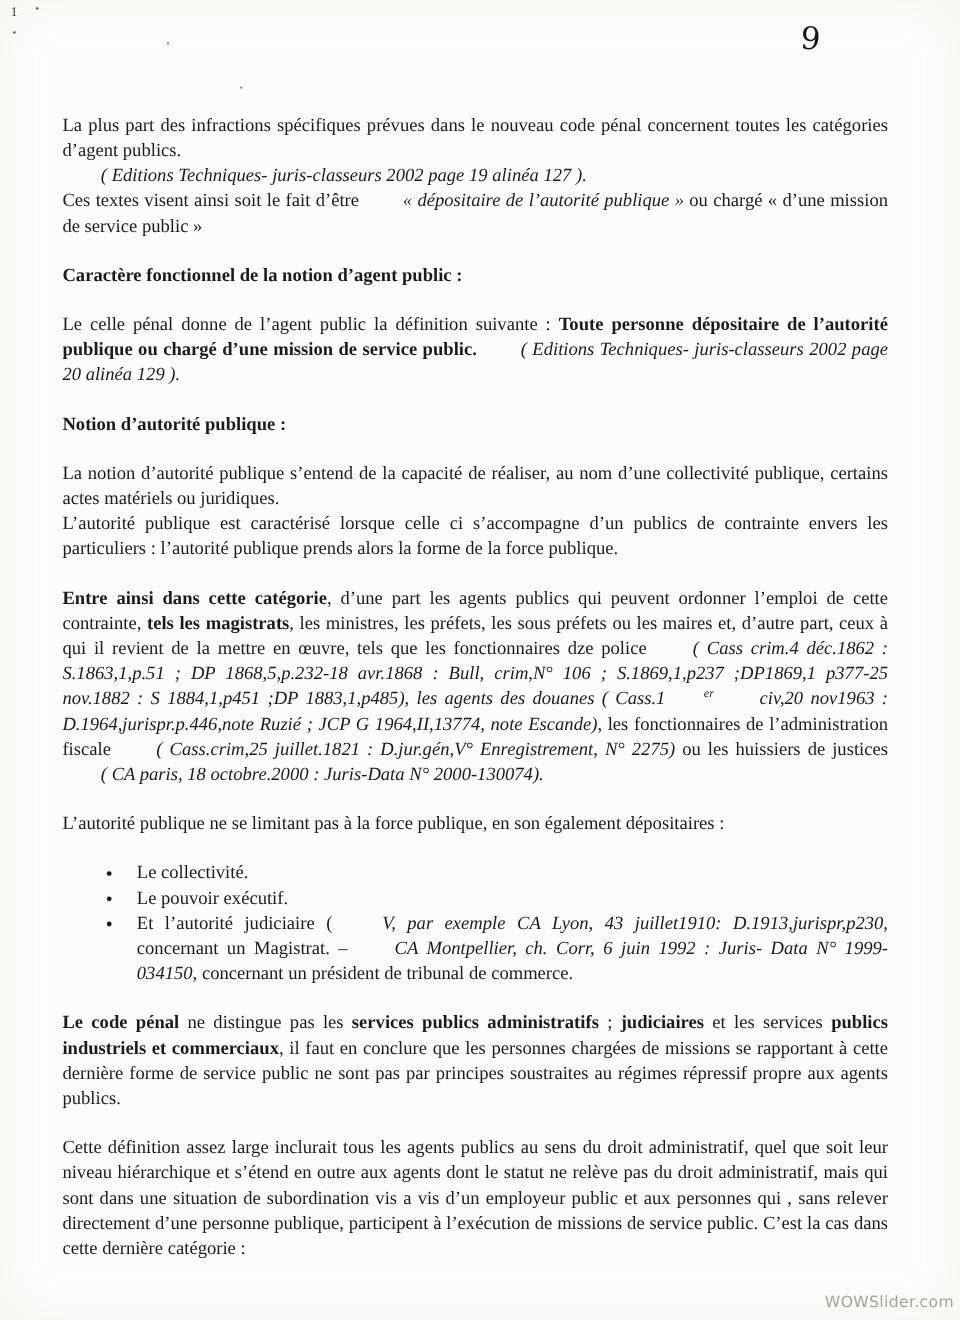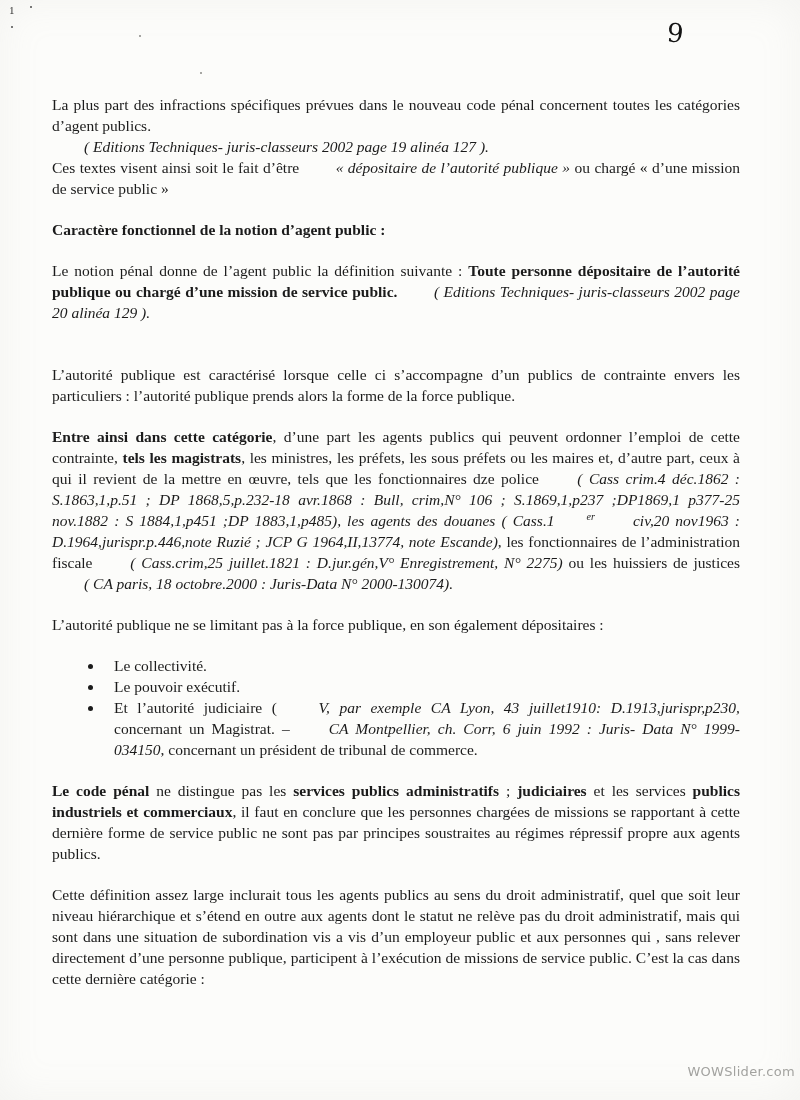--- a/index.html
+++ b/index.html
@@ -52,41 +52,42 @@
     margin:0 0 20px 0;
     padding:0 0 0 52px;
     list-style:disc outside;
   }
   .doc-list li{margin:0;padding-left:10px;}
   .s-b{font-weight:bold;}
   .s-i{font-style:italic;margin-left:32px;}
   .s-u{}
   .s-sup{vertical-align:super;font-size:0.65em;line-height:0;}
   .watermark{
-    position:absolute;right:5px;bottom:20px;
+    position:absolute;right:5px;bottom:6px;
     font:13px/1.2 "DejaVu Sans",sans-serif;
     color:var(--wm);
     letter-spacing:0.3px;
   }
 </style>
 </head>
 <body>
 
 <div class="page">
   <span class="corner-mark">1</span>
   <span class="speck speck-a"></span>
   <span class="speck speck-b"></span>
   <span class="speck speck-c"></span>
   <span class="speck speck-d"></span>
   <span class="page-number">9</span>
   <div class="content">
       <div class="doc-paragraph"><span>La plus part des infractions spécifiques prévues dans le nouveau code pénal concernent toutes les catégories d’agent publics.</span><br><span class="s-i">( Editions Techniques- juris-classeurs 2002  page 19 alinéa 127 ).</span><br><span>Ces textes visent ainsi soit le fait d’être </span><span class="s-i">« dépositaire  de  l’autorité  publique »</span><span> ou chargé « d’une mission de service public »</span></div>
       <div class="doc-heading"><span class="s-b s-u">Caractère fonctionnel de la notion  d’agent public :</span></div>
-      <div class="doc-paragraph"><span>Le notion pénal donne de l’agent public la définition suivante : </span><span class="s-b">Toute personne dépositaire de l’autorité publique ou chargé d’une mission de service public.</span><span> </span><span class="s-i">( Editions Techniques- juris-classeurs 2002  page 20 alinéa 129 ).</span></div>
-      <div class="doc-paragraph"><br><span>L’autorité publique est caractérisé lorsque celle ci s’accompagne d’un publics de contrainte envers les particuliers : l’autorité publique prends alors la forme de la force publique.</span></div>
+      <div class="doc-paragraph"><span>Le celle pénal donne de l’agent public la définition suivante : </span><span class="s-b">Toute personne dépositaire de l’autorité publique ou chargé d’une mission de service public.</span><span> </span><span class="s-i">( Editions Techniques- juris-classeurs 2002  page 20 alinéa 129 ).</span></div>
+      <div class="doc-heading"><span class="s-b s-u">Notion d’autorité publique</span><span class="s-b"> :</span></div>
+      <div class="doc-paragraph"><span>La notion d’autorité publique s’entend de la capacité de réaliser, au nom d’une collectivité publique, certains actes matériels ou juridiques.</span><br><span>L’autorité publique est caractérisé lorsque celle ci s’accompagne d’un publics de contrainte envers les particuliers : l’autorité publique prends alors la forme de la force publique.</span></div>
       <div class="doc-paragraph"><span class="s-b">Entre ainsi dans cette catégorie</span><span>, d’une part les agents publics qui peuvent ordonner l’emploi de cette contrainte, </span><span class="s-b">tels les magistrats</span><span>, les ministres, les préfets, les sous préfets ou les maires et, d’autre part, ceux à qui il revient de  la mettre en œuvre, tels que les fonctionnaires dze police </span><span class="s-i">( Cass crim.4 déc.1862 : S.1863,1,p.51 ; DP 1868,5,p.232-18 avr.1868 : Bull, crim,N° 106 ;  S.1869,1,p237 ;DP1869,1 p377-25 nov.1882 : S 1884,1,p451 ;DP 1883,1,p485), les agents des douanes ( Cass.1</span><span class="s-i s-sup">er</span><span class="s-i"> civ,20 nov1963 : D.1964,jurispr.p.446,note Ruzié ; JCP G 1964,II,13774, note Escande)</span><span>, les fonctionnaires de l’administration fiscale </span><span class="s-i">( Cass.crim,25 juillet.1821 : D.jur.gén,V° Enregistrement, N° 2275)</span><span> ou les huissiers de justices </span><span class="s-i">( CA paris, 18 octobre.2000 : Juris-Data N° 2000-130074).</span></div>
       <div class="doc-paragraph"><span>L’autorité publique ne se limitant pas à la force publique, en son également dépositaires :</span></div>
       <ul class="doc-list">
         <li><span>Le collectivité.</span></li>
         <li><span>Le pouvoir exécutif.</span></li>
         <li><span>Et l’autorité judiciaire ( </span><span class="s-i">V, par exemple CA Lyon, 43 juillet1910: D.1913,jurispr,p230,</span><span> </span><span class="s-u">concernant</span><span> un Magistrat. – </span><span class="s-i">CA Montpellier, ch. Corr, 6 juin 1992 : Juris- Data N° 1999-034150</span><span>, concernant un président de tribunal de commerce.</span></li>
       </ul>
       <div class="doc-paragraph"><span class="s-b">Le code pénal</span><span> ne distingue pas les </span><span class="s-b">services publics administratifs</span><span> ; </span><span class="s-b">judiciaires</span><span> et les services </span><span class="s-b">publics industriels et commerciaux</span><span>, il faut en conclure que les personnes chargées de missions se rapportant à cette dernière forme de service public ne sont pas par principes soustraites au régimes répressif propre aux agents publics.</span></div>
       <div class="doc-paragraph"><span>Cette définition assez large inclurait tous les agents publics au sens du droit administratif, quel que soit leur niveau hiérarchique et s’étend en outre aux agents dont le statut ne relève pas du droit administratif, mais qui sont dans une situation de subordination vis a vis d’un employeur public et aux personnes qui , sans relever directement d’une personne publique, participent à l’exécution de missions de service public. C’est la cas dans cette dernière catégorie :</span></div>
     </div>

